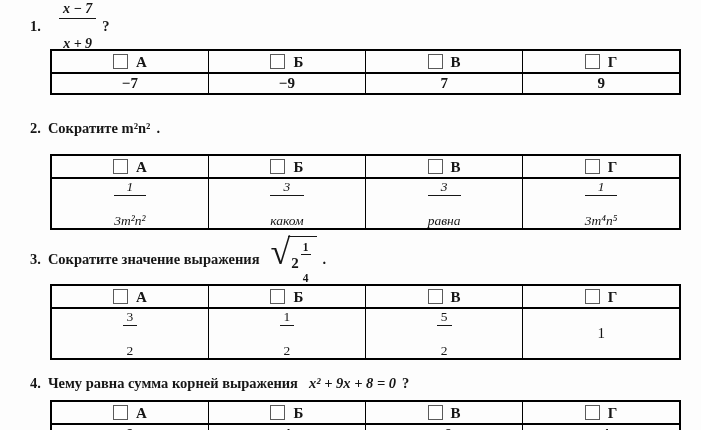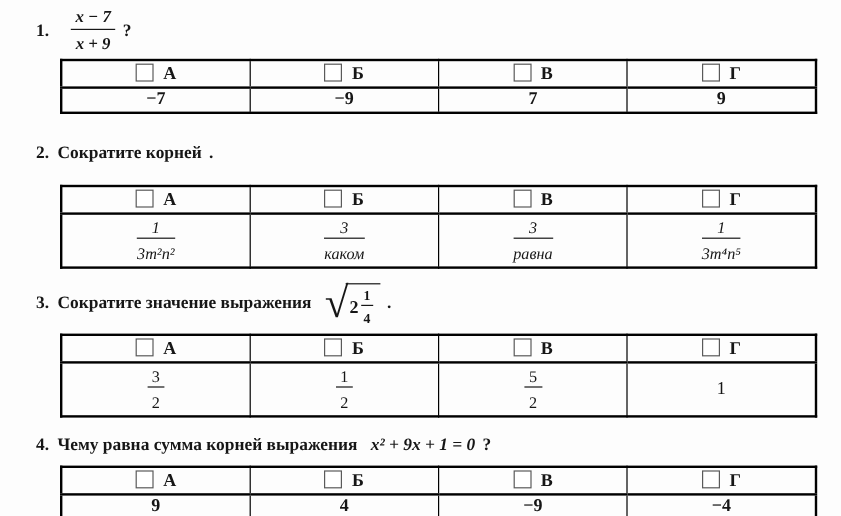--- a/index.html
+++ b/index.html
@@ -27,21 +27,21 @@
 
   
   .frac {
     display: inline-block;
     text-align: center;
     vertical-align: middle;
     line-height: 1.12;
     font-size: 13.5px;
   }
   .frac .num { display: block; border-bottom: 1.4px solid #161616; padding: 0 4px 1px; }
-  .frac .den { display: block; padding-top: 5px; }
+  .frac .den { display: block; padding-top: 17px; }
   .stem .frac { font-size: 14px; }
 
   
   .sqrt { display: inline-flex; align-items: flex-start; font-style: normal; }
   .radical-sign {
     font-size: 36px; font-weight: normal;
     line-height: 30px;
     transform: translateY(4px);
     margin-right: -2px;
   }
@@ -129,21 +129,21 @@
       <td class="vcell"><span>−7</span></td>
       <td class="vcell"><span>−9</span></td>
       <td class="vcell"><span>7</span></td>
       <td class="vcell"><span>9</span></td>
     </tr>
   </tbody>
     </table>
 
   <div class="stem q2-stem">
     <span class="qnum">2.</span>
-    <span class="qtext">Сократите корней</span>
+    <span class="qtext">Сократите m²n²</span>
     <span class="suffix">.</span>
   </div>
 
   <table class="qtable q2-table">
     <tbody>
         <tr>
       <td class="hcell">
         <span class="checkbox"></span><span class="letter">А</span>
       </td>
       <td class="hcell">
@@ -239,21 +239,21 @@
       <td class="vcell tall">
         <span style="font-size:15px;">1</span>
       </td>
     </tr>
   </tbody>
     </table>
 
   <div class="stem q4-stem">
     <span class="qnum">4.</span>
     <span class="qtext">Чему равна сумма корней выражения</span>
-    <span class="math">x² + 9x + 1 = 0</span>
+    <span class="math">x² + 9x + 8 = 0</span>
     <span class="suffix">?</span>
   </div>
 
   <table class="qtable q4-table">
     <tbody>
         <tr>
       <td class="hcell">
         <span class="checkbox"></span><span class="letter">А</span>
       </td>
       <td class="hcell">

